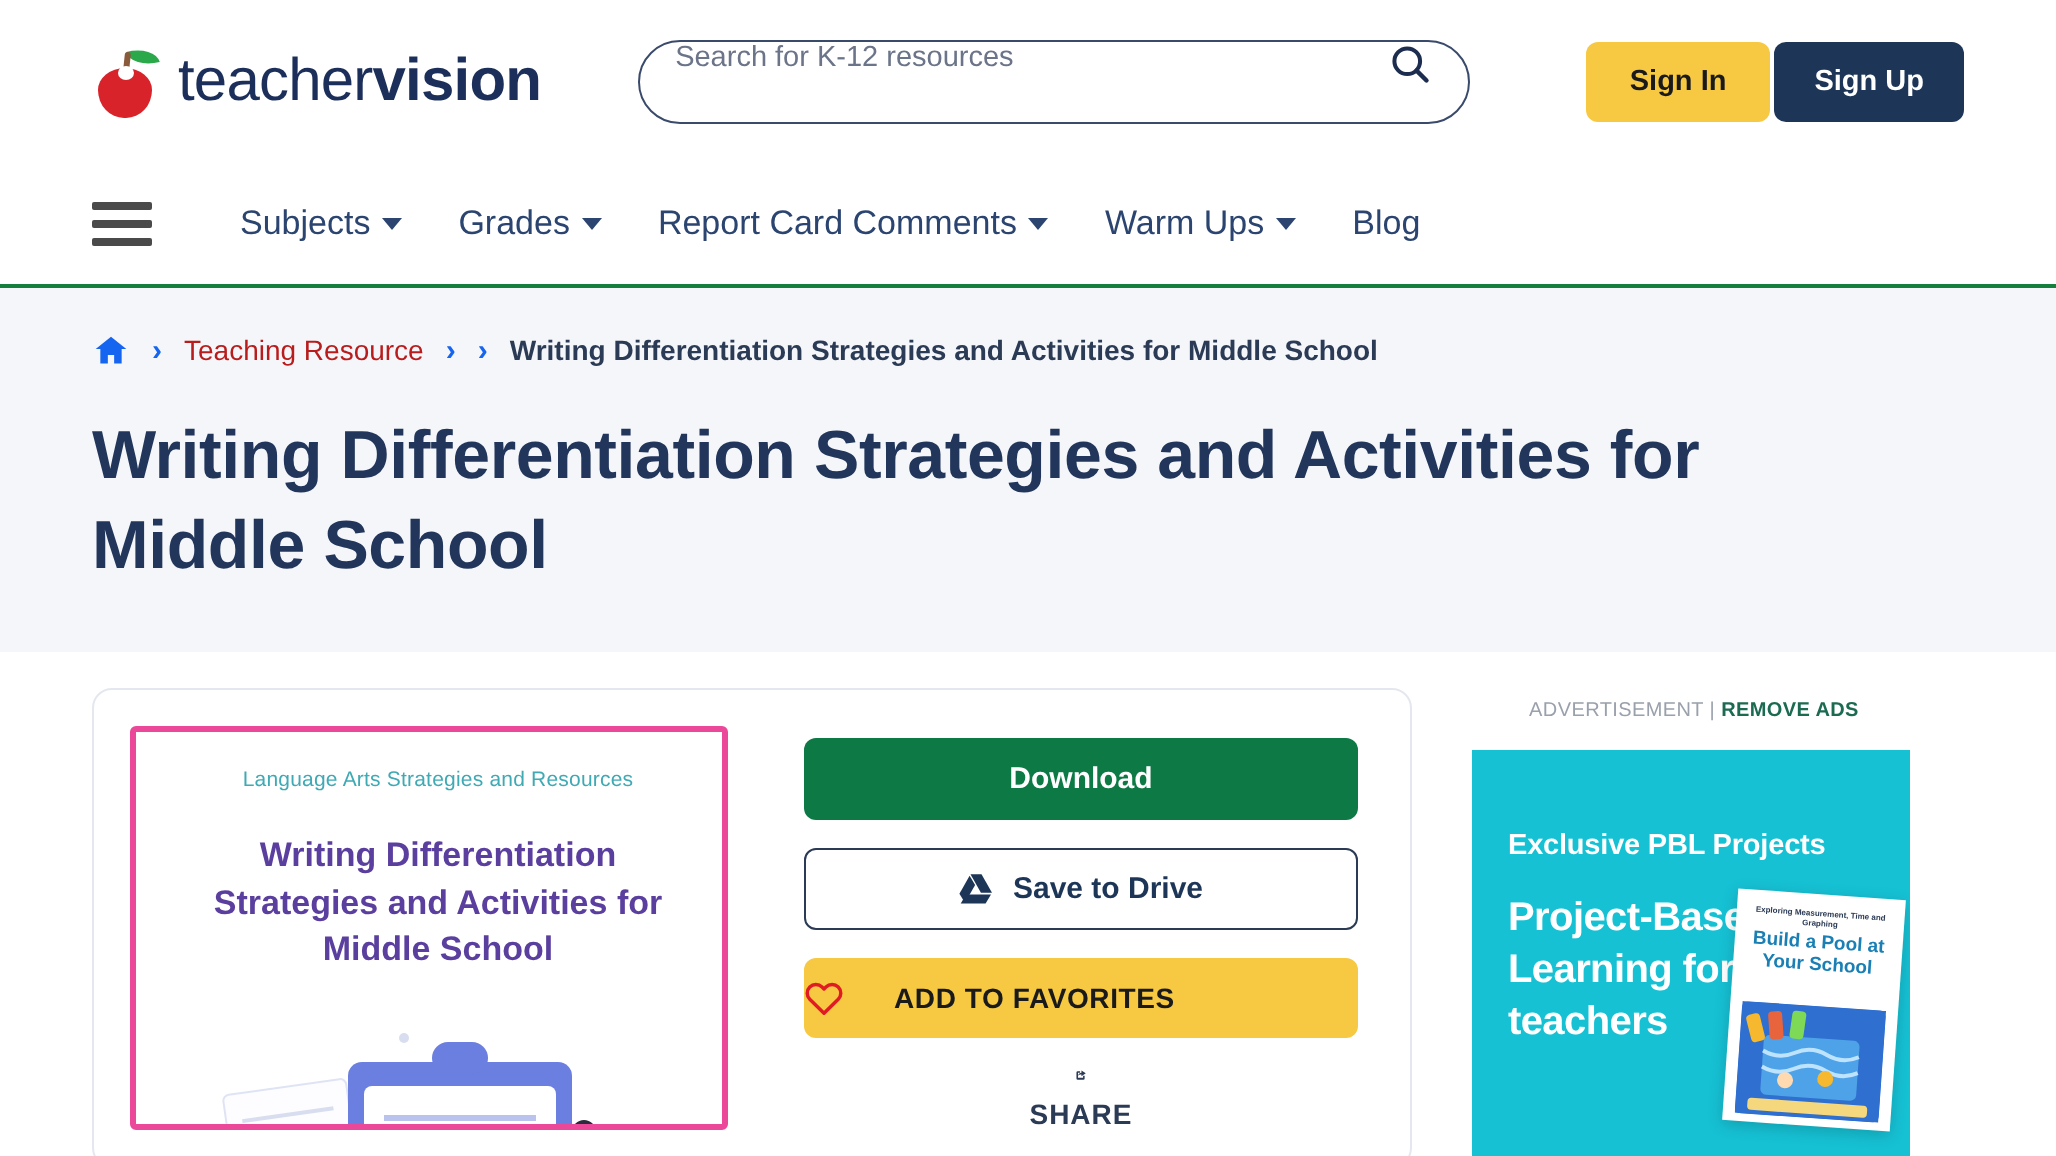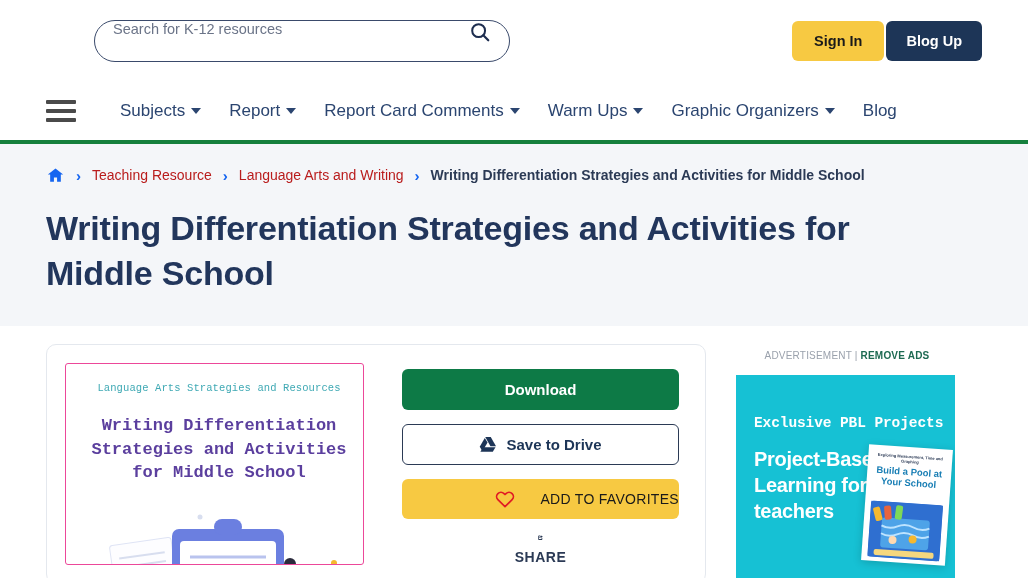--- a/index.html
+++ b/index.html
@@ -82,21 +82,21 @@
     border: none; border-radius: 6px;
     padding: 0 20px; height: 40px; cursor: pointer;
     font-family: "Liberation Sans", sans-serif;
   }
 
   
   .nav {
     height: 62px; background: #ffffff;
     display: flex; align-items: center;
     padding: 0 46px; gap: 28px;
-    border-bottom: 4px solid #15803d;
+    border-bottom: 2px solid #15803d;
   }
   .hamburger { display: flex; flex-direction: column; gap: 5px; cursor: pointer; margin-right: 16px; }
   .hamburger span { display: block; width: 30px; height: 4px; background: #4a4a4a; border-radius: 1px; }
   .nav-item {
     font-size: 17px; color: #2b4570; cursor: pointer;
     display: flex; align-items: center; gap: 6px;
     white-space: nowrap;
   }
   .caret {
     width: 0; height: 0;
@@ -135,28 +135,27 @@
     border: 1px solid #e4e8ee;
     border-radius: 10px;
     padding: 18px;
     display: flex;
     gap: 38px;
     height: 240px;
     overflow: hidden;
   }
   .thumb {
     width: 299px;
-    border: 1px solid #ec4899;
+    border: 3px solid #ec4899;
     border-radius: 3px;
     background: #ffffff;
     padding: 14px 1px 0 10px;
     overflow: hidden;
     position: relative;
     cursor: pointer;
-    font-family: Liberation Mono, monospace;
   }
   .thumb-sub {
     text-align: center; color: #3fa9b4;
     font-size: 10.5px; letter-spacing: 0.1px;
     margin-top: 4px;
   }
   .thumb-title {
     text-align: center; color: #5b3f9e;
     font-size: 17px; font-weight: 700;
     line-height: 1.38; margin-top: 20px;
@@ -174,22 +173,22 @@
   .btn-drive {
     height: 42px; background: #ffffff; color: #1d3557;
     border: 1px solid #2b3a55; border-radius: 6px;
     font-size: 15px; font-weight: 700; cursor: pointer;
     display: flex; align-items: center; justify-content: center; gap: 9px;
     font-family: "Liberation Sans", sans-serif;
   }
   .btn-fav {
     height: 42px; background: #f7c942; color: #1a1a1a;
     border: none; border-radius: 6px;
-    font-size: 14px; font-weight: 400; letter-spacing: 0.3px; cursor: pointer;
-    display: flex; align-items: center; justify-content: flex-end; gap: 25px;
+    font-size: 14px; font-weight: 700; letter-spacing: 0.3px; cursor: pointer;
+    display: flex; align-items: center; justify-content: flex-start; gap: 25px;
     font-family: "Liberation Sans", sans-serif;
   }
   .btn-share {
     height: 30px; background: none; border: none; cursor: pointer;
     display: flex; align-items: center; justify-content: center; gap: 9px;
     color: #2b3a55; font-size: 14px; font-weight: 700; letter-spacing: 0.5px;
     font-family: "Liberation Sans", sans-serif;
     margin-top: 2px;
     flex-direction: column;
   }
@@ -201,21 +200,21 @@
     color: #9aa1ac; letter-spacing: 0.2px; margin-bottom: 14px;
   }
   .ad-label .remove { color: #1d6a52; font-weight: 700; text-align: right; }
   .ad-box {
     width: 219px; height: 206px;
     background: #16c1d4;
     position: relative; overflow: hidden; cursor: pointer;
   }
   .ad-eyebrow {
     color: #ffffff; font-size: 14.5px; font-weight: 700;
-    padding: 40px 0 0 18px; letter-spacing: -0.1px; font-family: Liberation Mono, monospace;
+    padding: 40px 0 0 18px; letter-spacing: -0.1px;
   }
   .ad-head {
     color: #ffffff; font-size: 20px; font-weight: 700;
     padding: 16px 0 0 18px; line-height: 1.28; letter-spacing: -0.3px;
   }
   .ad-card {
     position: absolute; right: 6px; top: 72px;
     width: 84px; height: 116px;
     background: #ffffff;
     transform: rotate(4deg);
@@ -233,80 +232,86 @@
   .ad-card-illo {
     position: absolute; left: 6px; right: 6px; bottom: 4px; height: 56px;
     background: #2f6fd0; border-radius: 3px;
   }
 </style>
 </head>
 <body>
 
 <div class="header">
 
+  <div class="logo">
+    <div class="apple-wrap">
+      <div class="apple-leaf"></div>
+      <div class="apple-stem"></div>
+      <div class="apple-body"></div>
+      <div class="apple-notch"></div>
+    </div>
+    <div class="logo-text">
+      <span class="lw">teacher</span><span class="bw">vision</span>
+    </div>
+  </div>
 
   <div class="search-wrap">
     <input class="search-input" type="text" placeholder="Search for K-12 resources" style="">
     <button class="search-btn">
       <svg width="22" height="22" viewBox="0 0 24 24" fill="none">
         <circle cx="10.5" cy="10.5" r="7" stroke="#1d2d4f" stroke-width="2.2"></circle>
         <line x1="15.6" y1="15.6" x2="21" y2="21" stroke="#1d2d4f" stroke-width="2.4" stroke-linecap="round"></line>
       </svg>
     </button>
   </div>
 
   <div class="header-actions">
     <button class="btn-signin">Sign In</button>
-    <button class="btn-signup">Blog Up</button>
+    <button class="btn-signup">Sign Up</button>
   </div>
 </div>
 
 <div class="nav">
   <div class="hamburger">
     <span></span>
       <span></span>
       <span></span>
   </div>
 
   <div class="nav-item">
     <span>Subjects</span>
     <i class="caret"></i>
   </div>
   <div class="nav-item">
-    <span>Report</span>
+    <span>Grades</span>
     <i class="caret"></i>
   </div>
   <div class="nav-item">
     <span>Report Card Comments</span>
     <i class="caret"></i>
   </div>
   <div class="nav-item">
     <span>Warm Ups</span>
-    <i class="caret"></i>
-  </div>
-  <div class="nav-item">
-    <span>Graphic Organizers</span>
     <i class="caret"></i>
   </div>
   <div class="nav-item">
     <span>Blog</span>
   </div>
 </div>
 
 <div class="band">
   <div class="breadcrumb">
     <span class="home-icon">
       <svg width="19" height="18" viewBox="0 0 24 24">
         <path d="M12 3.2 1.8 11.4h3.1V21h5.0v-5.6h4.2V21h5.0v-9.6h3.1z" fill="#1565f0"></path>
       </svg>
     </span>
     <span class="bc-sep">›</span>
     <span class="bc-link">Teaching Resource</span>
     <span class="bc-sep">›</span>
-    <span class="bc-link">Language Arts and Writing</span>
     <span class="bc-sep">›</span>
     <span class="bc-current">Writing Differentiation Strategies and Activities for Middle School</span>
   </div>
 
   <h1 class="page-title">Writing Differentiation Strategies and Activities for Middle School</h1>
 </div>
 
 <div class="main">
 
   <div class="content-card">

